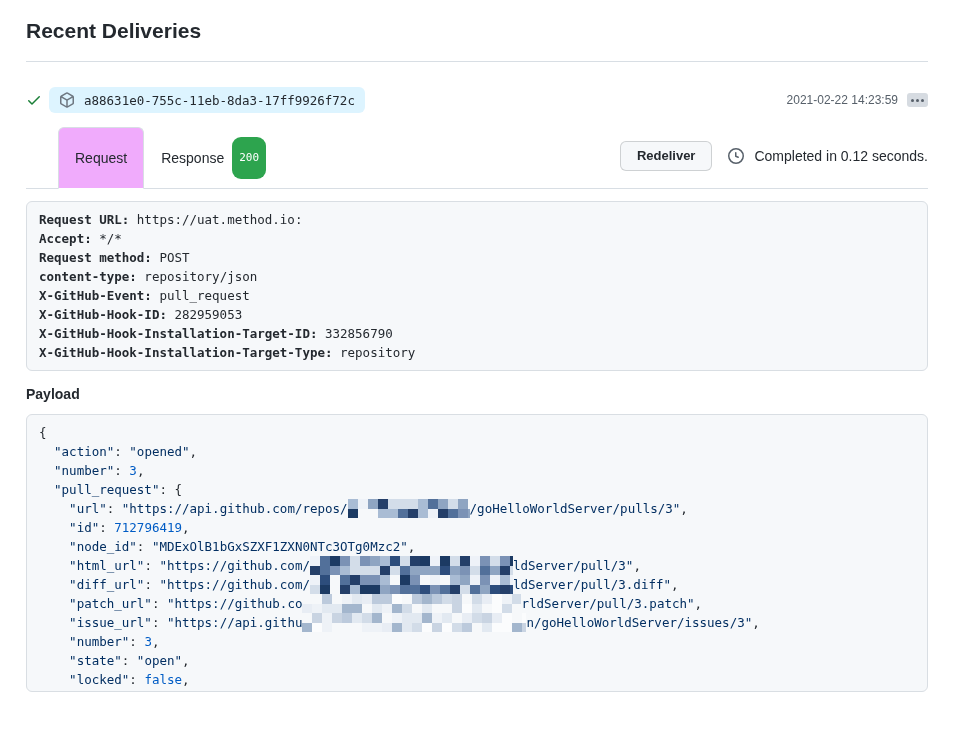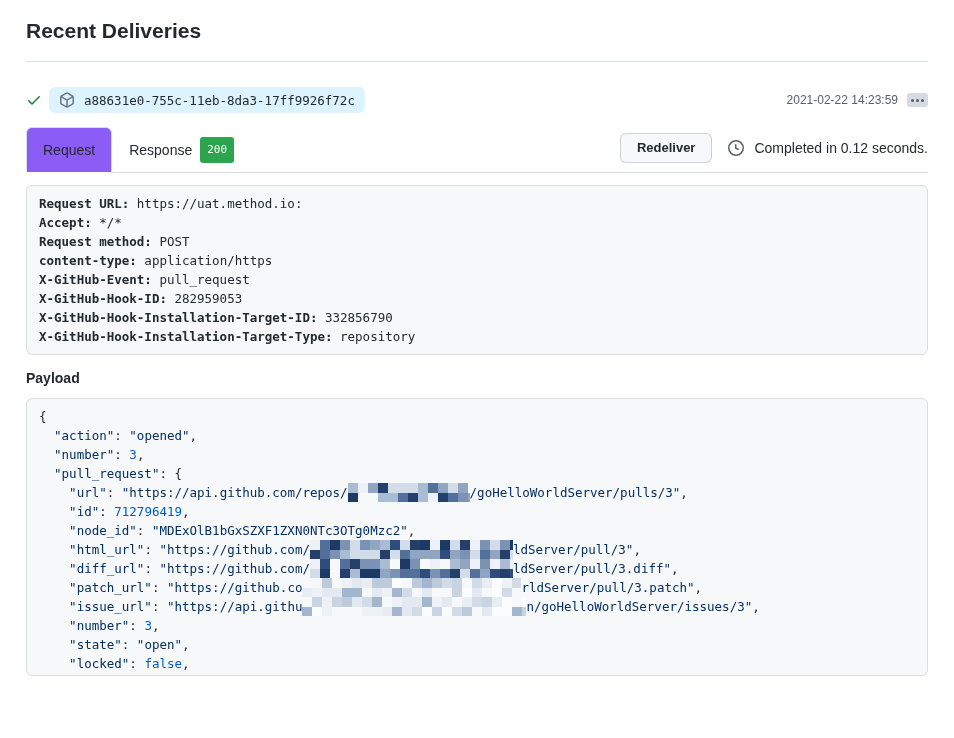--- a/index.html
+++ b/index.html
@@ -36,25 +36,25 @@
   .kdot { width: 3px; height: 3px; border-radius: 50%; background: #57606a; }
 
   .tab-row { display: flex; align-items: center; margin-top: 14px; border-bottom: 1px solid #d8dee4; }
   .tabs { display: flex; align-self: flex-end; }
   .tab {
     background: transparent; border: 1px solid transparent; border-radius: 6px 6px 0 0;
     padding: 9px 16px; font-size: 14px; color: #24292f; cursor: pointer;
     display: inline-flex; align-items: center; gap: 8px; margin-bottom: -1px;
     font-family: inherit; line-height: 17px;
   }
-  .tab.active { background: #8b5cf6; border-color: #d8dee4; border-bottom-color: #fff; }
+  .tab.active { background: #f0abfc; border-color: #d8dee4; border-bottom-color: #fff; margin-left: 32px; }
   .badge {
     background: var(--badge); color: #fff;
     font-family: "DejaVu Sans Mono", monospace; font-size: 11px;
-    line-height: 18px; padding: 4px 7px; border-radius: 3px;
+    line-height: 18px; padding: 12px 7px; border-radius: 9px;
   }
   .tab-actions { margin-left: auto; display: flex; align-items: center; gap: 10px; padding-bottom: 4px; }
   .redeliver {
     font-family: inherit; font-size: 13px; font-weight: 600; color: #24292f;
     background: #f6f8fa; border: 1px solid rgba(27,31,36,0.18); border-radius: 6px;
     height: 30px; padding: 0 16px; cursor: pointer; margin-right: 6px;
   }
   .clock { display: block; color: #57606a; }
   .completed { font-size: 14px; color: #24292f; }
 
@@ -118,21 +118,21 @@
         <path d="M8 0a8 8 0 1 1 0 16A8 8 0 0 1 8 0ZM1.5 8a6.5 6.5 0 1 0 13 0 6.5 6.5 0 0 0-13 0Zm7-3.25v2.992l2.028.812a.75.75 0 0 1-.557 1.392l-2.5-1A.751.751 0 0 1 7 8.25v-3.5a.75.75 0 0 1 1.5 0Z"></path>
       </svg>
       <span class="completed">Completed in 0.12 seconds.</span>
     </div>
   </div>
 
   <div class="code-box" id="headers-box">
       <div class="cline"><span class="hname">Request URL:</span><span class="hval"> https://uat.method.io:</span></div>
       <div class="cline"><span class="hname">Accept:</span><span class="hval"> */*</span></div>
       <div class="cline"><span class="hname">Request method:</span><span class="hval"> POST</span></div>
-      <div class="cline"><span class="hname">content-type:</span><span class="hval"> application/https</span></div>
+      <div class="cline"><span class="hname">content-type:</span><span class="hval"> repository/json</span></div>
       <div class="cline"><span class="hname">X-GitHub-Event:</span><span class="hval"> pull_request</span></div>
       <div class="cline"><span class="hname">X-GitHub-Hook-ID:</span><span class="hval"> 282959053</span></div>
       <div class="cline"><span class="hname">X-GitHub-Hook-Installation-Target-ID:</span><span class="hval"> 332856790</span></div>
       <div class="cline"><span class="hname">X-GitHub-Hook-Installation-Target-Type:</span><span class="hval"> repository</span></div>
     </div>
 
   <h2 class="section-title">Payload</h2>
   <div class="code-box" id="payload-box">
       <div class="cline"><span class="tok-punc">{</span></div>
       <div class="cline"><span class="tok-punc">  </span><span class="tok-key">"action"</span><span class="tok-punc">: </span><span class="tok-str">"opened"</span><span class="tok-punc">,</span></div>

